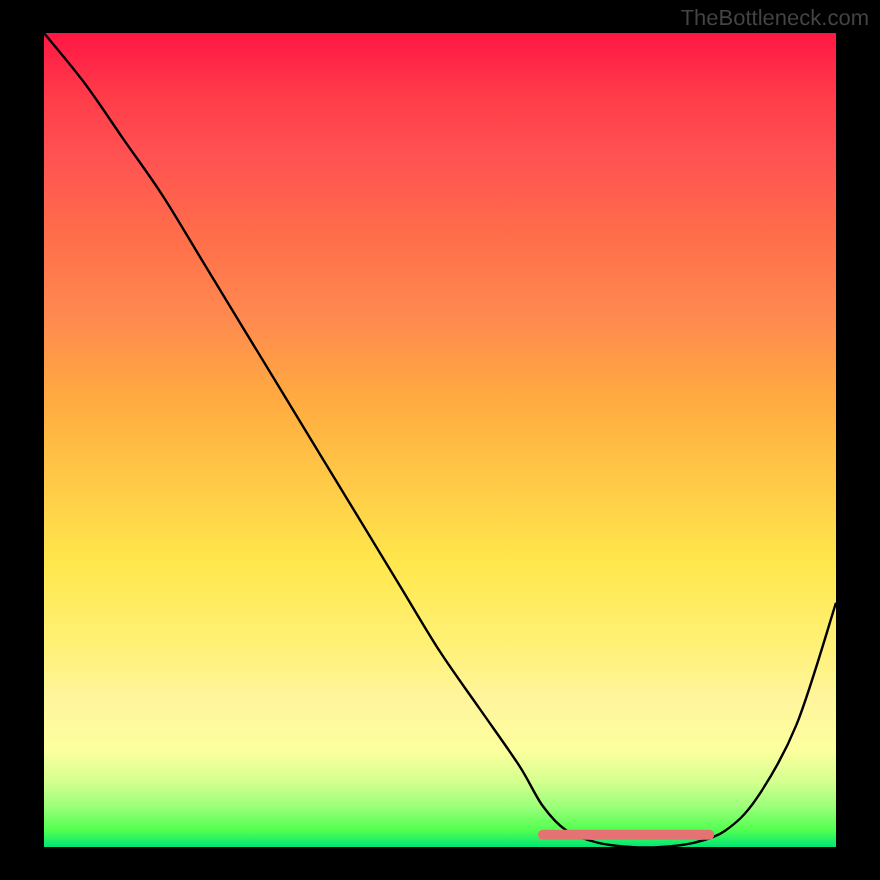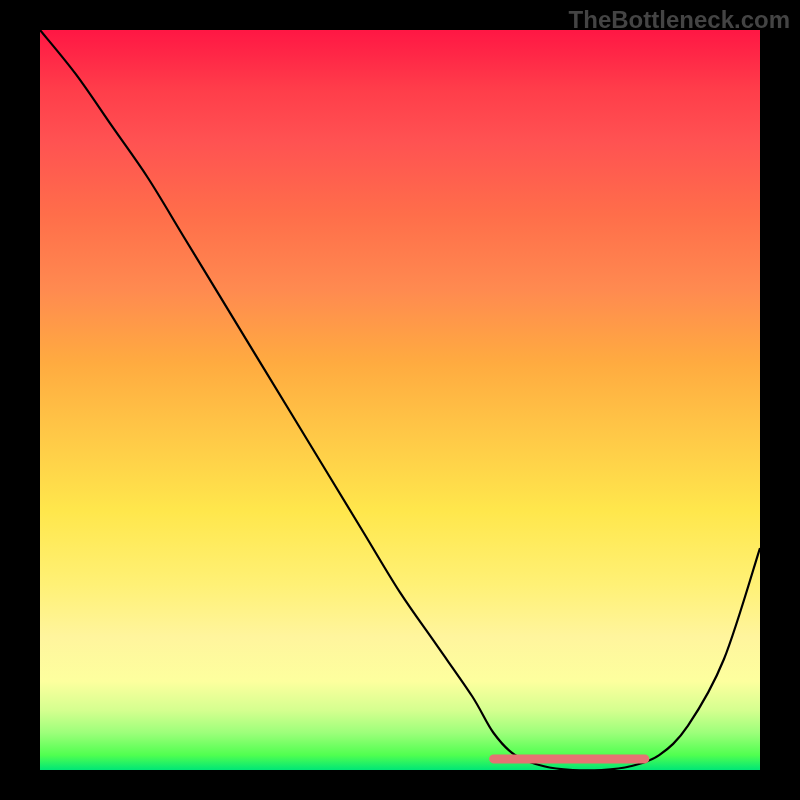--- a/index.html
+++ b/index.html
@@ -15,22 +15,22 @@
     width: 800px;
     height: 800px;
     position: relative;
     background: #000;
   }
   .watermark {
     position: absolute;
     top: 6px;
     right: 10px;
     color: #444;
-    font-size: 24px;
-    font-weight: 700;
+    font-size: 20px;
+    font-weight: 400;
     z-index: 10;
   }
   .plot-area {
     position: absolute;
     left: 40px;
     top: 30px;
     width: 720px;
     height: 740px;
   }
   .gradient-bg {

